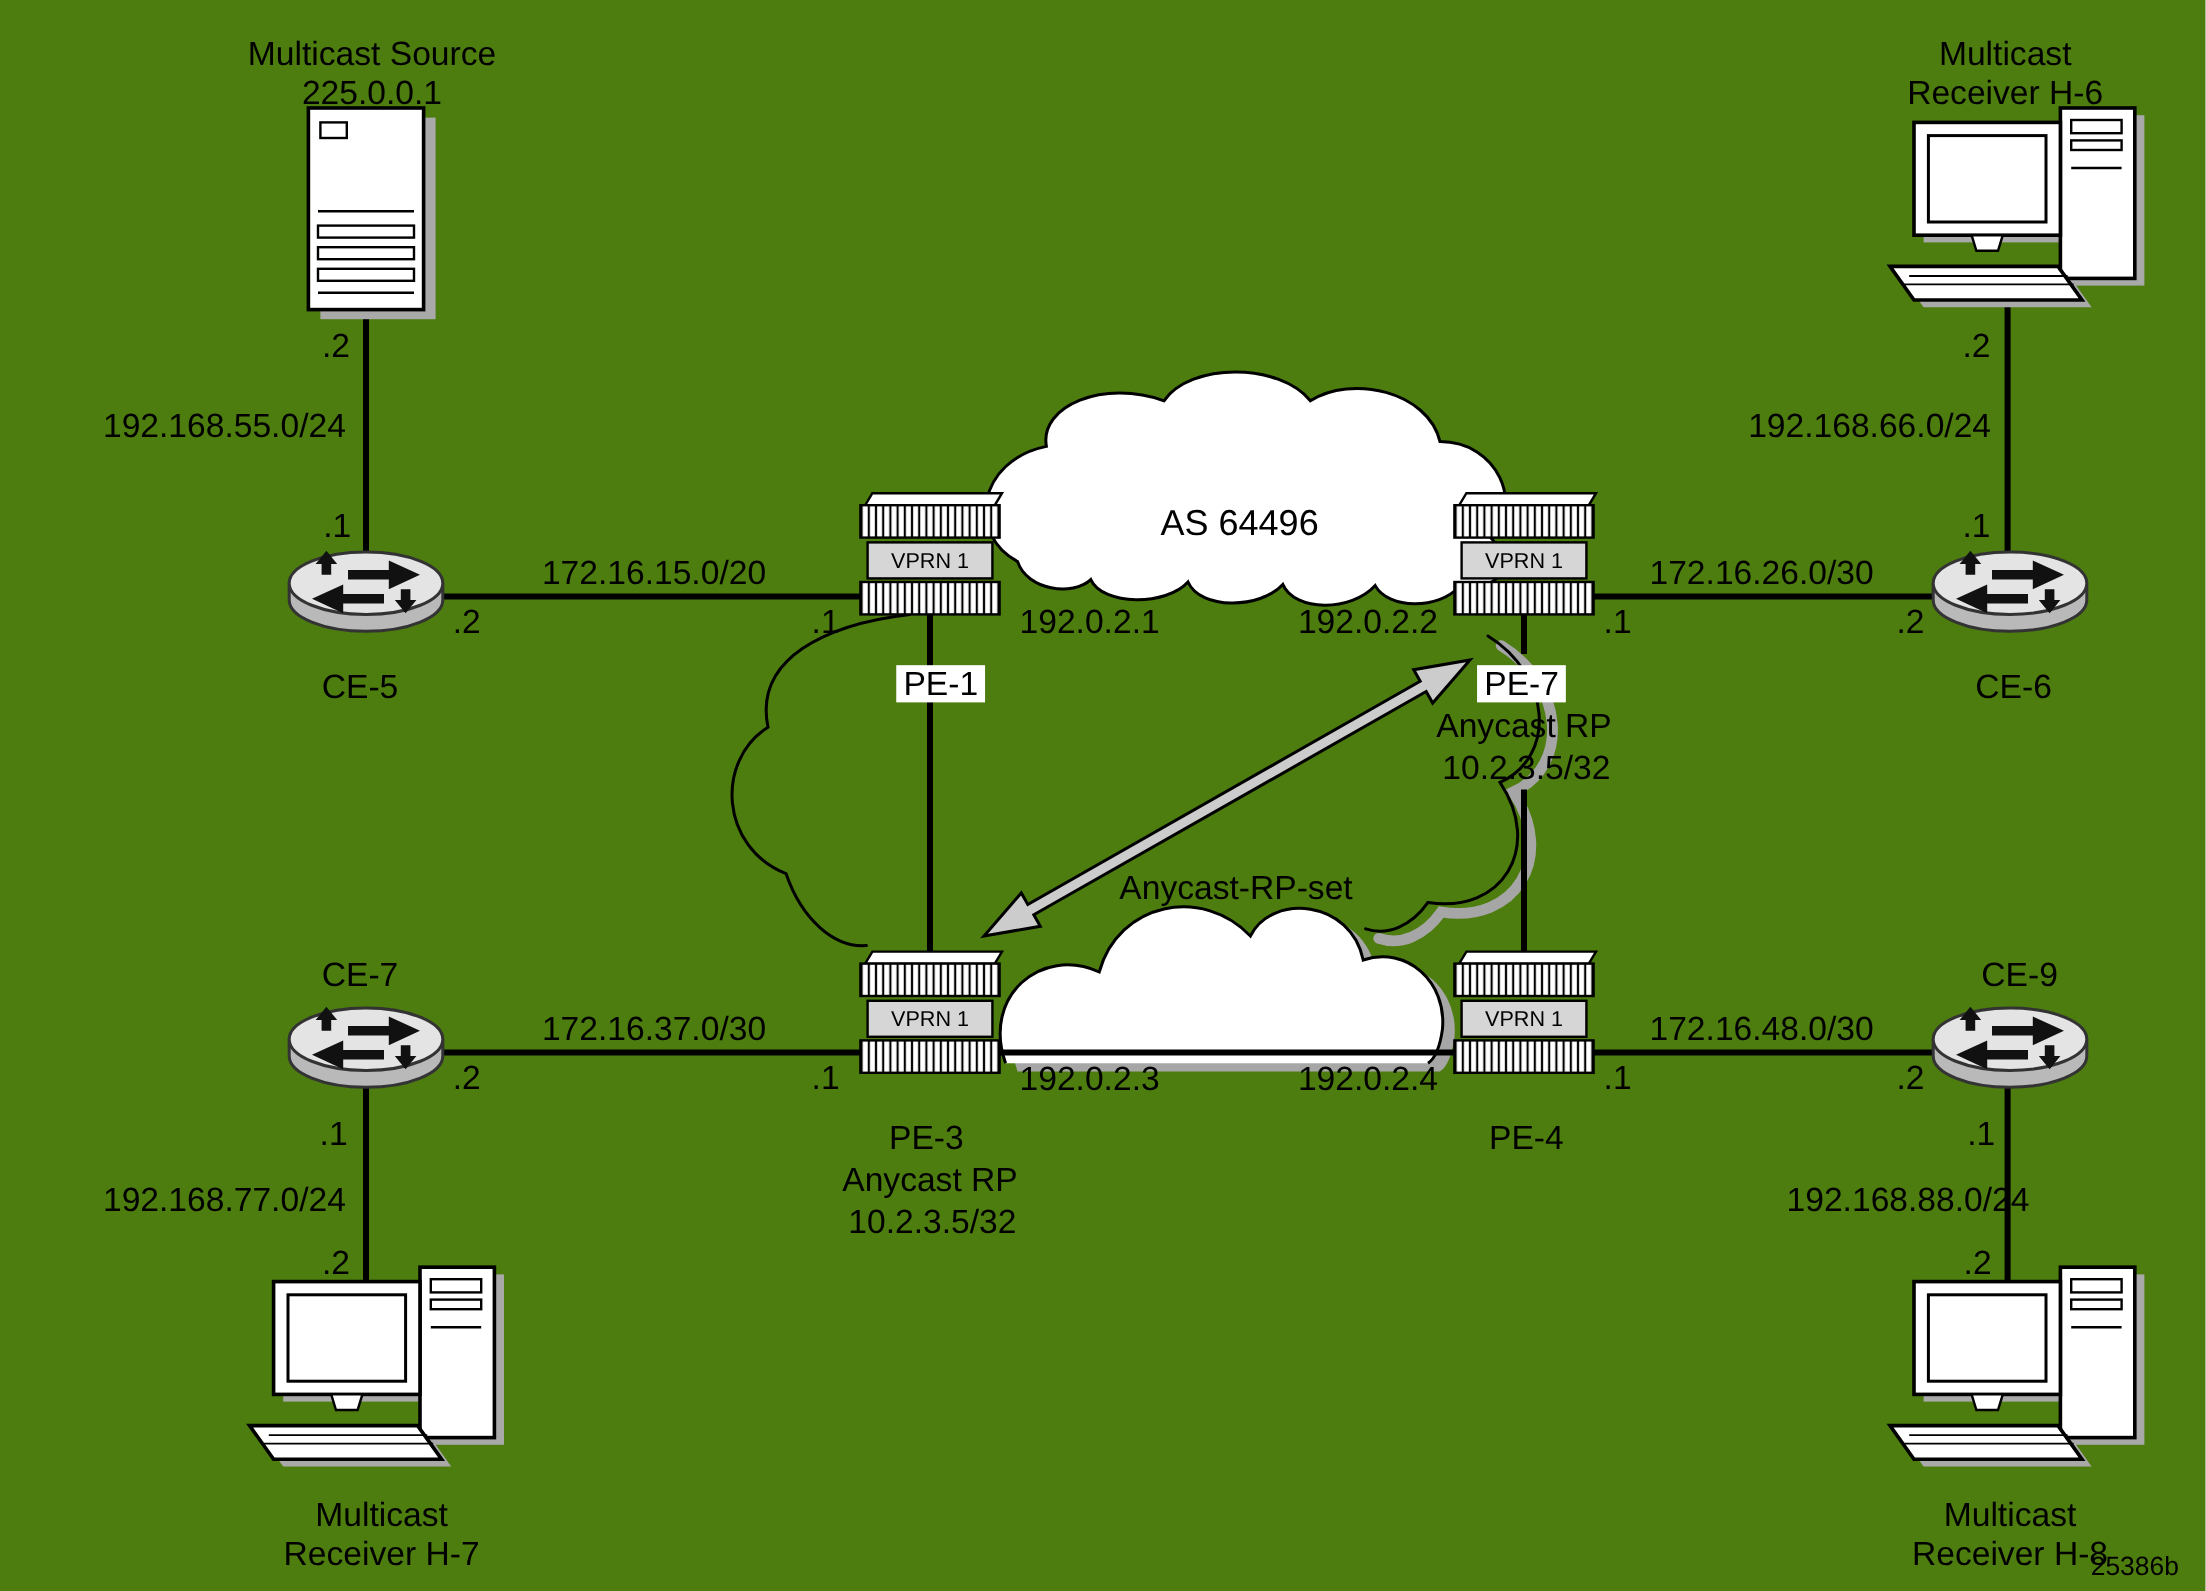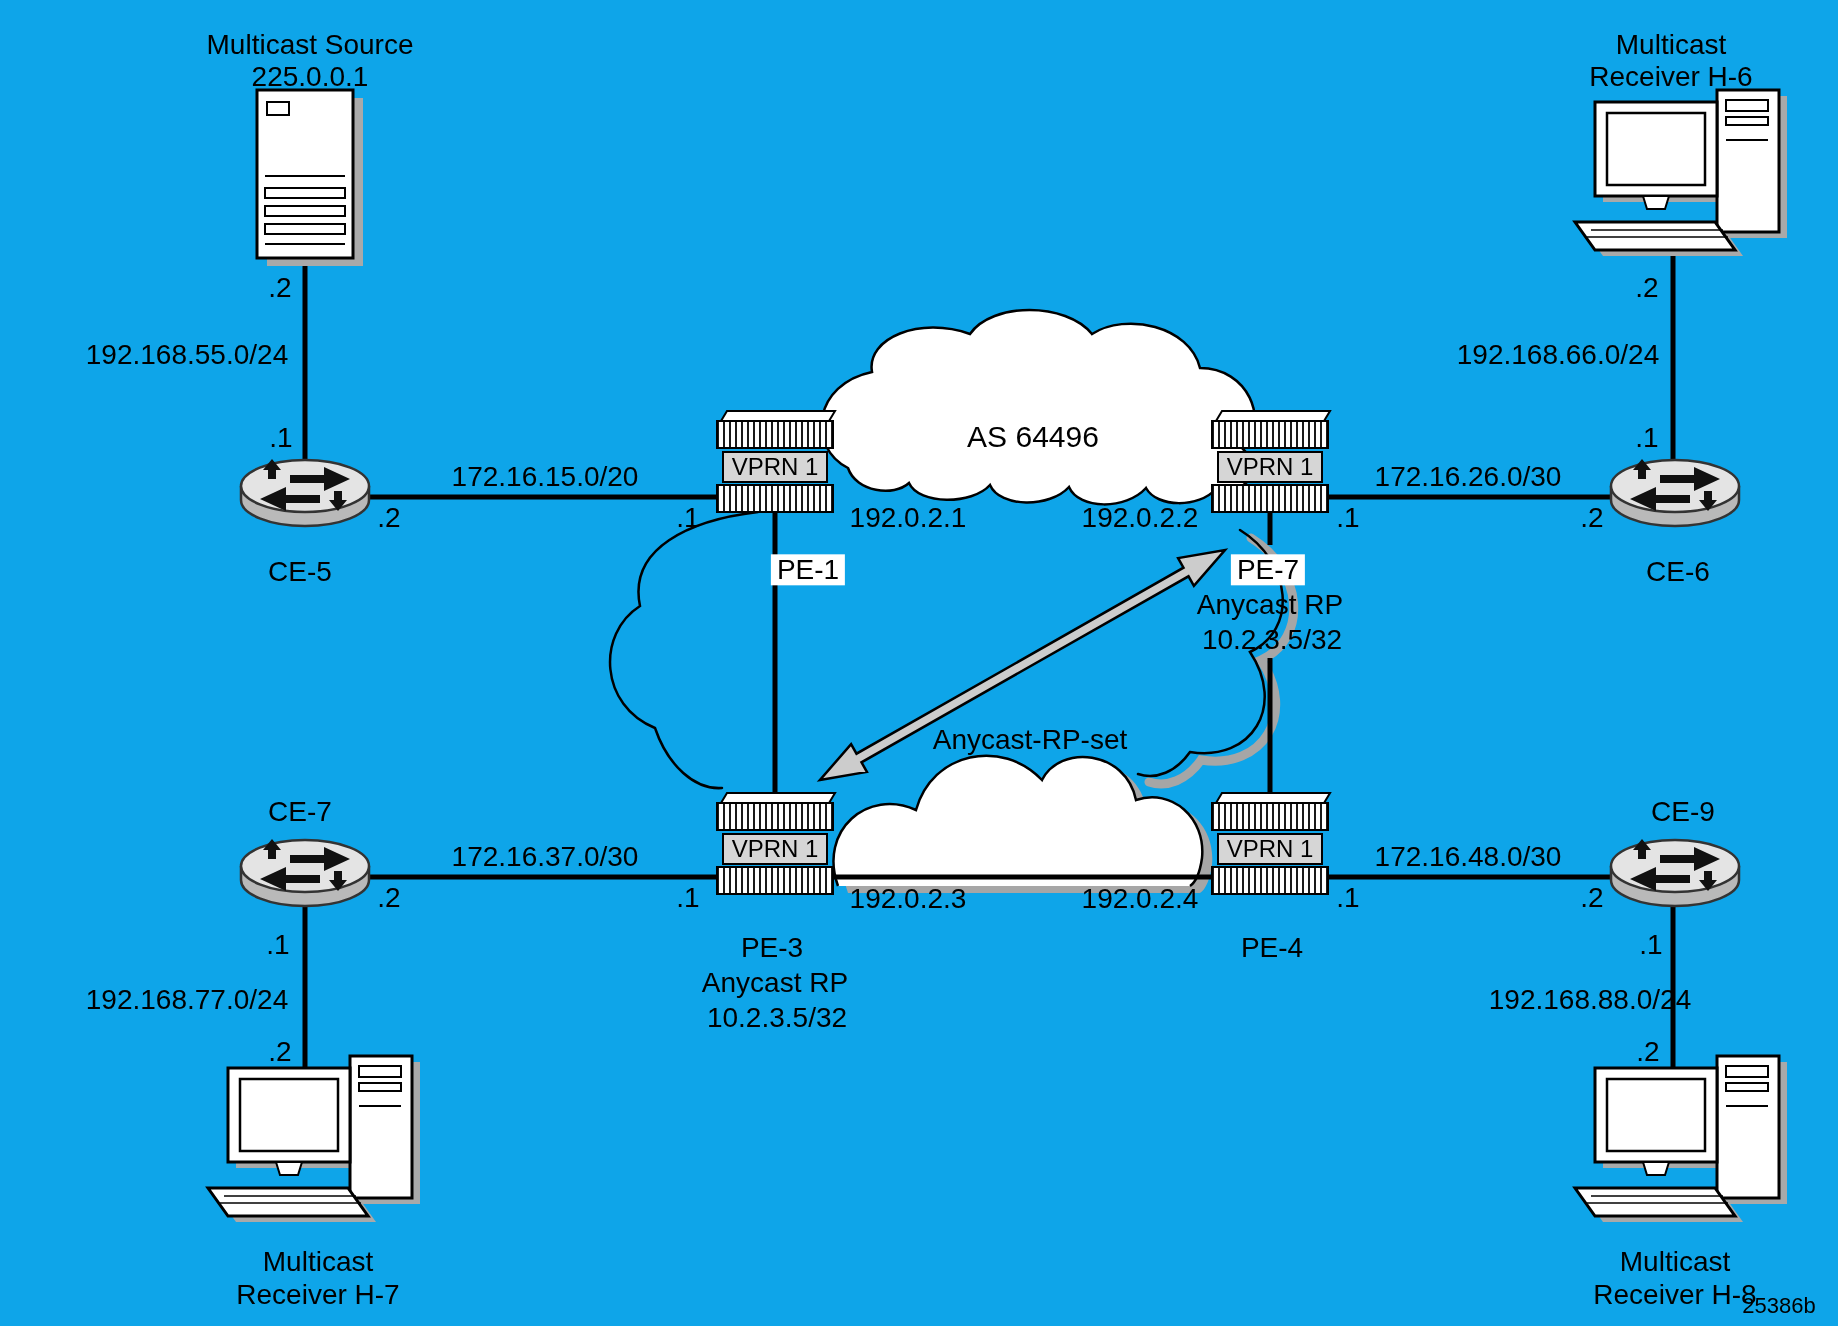--- a/index.html
+++ b/index.html
@@ -1,35 +1,35 @@
 <!DOCTYPE html>
 <html><head>
 <meta charset="utf-8">
 <style>
   * { margin:0; padding:0; box-sizing:border-box; }
   html,body { background:#ffffff; }
   .stage {
     position:relative;
     width:1838px; height:1326px;
-    background:#0ea5e9;
+    background:#4d7c0f;
     font-family:"Liberation Sans","DejaVu Sans",sans-serif;
     color:#000;
     overflow:hidden;
   }
   .canvas { position:absolute; left:0; top:0; }
   .lbl {
     position:absolute;
     transform:translate(-50%,-50%);
     white-space:nowrap;
     font-size:28px;
     line-height:1.12;
     text-align:center;
   }
   .lbl.as   { font-size:30px;margin-left:28px; }
-  .lbl.vprn { font-size:24px; }
+  .lbl.vprn { font-size:18px; }
   .lbl.fig  { font-size:22px; }
   .lbl.bgw  { background:#ffffff; padding:0 6px; }
 </style>
 </head>
 <body>
 
 <div class="stage">
 
   <svg class="canvas" width="1838" height="1326" viewBox="0 0 1838 1326">
     <defs>
@@ -138,21 +138,21 @@
   <div class="lbl" style="left:280px; top:288px">.2</div>
   <div class="lbl" style="left:187px; top:355px">192.168.55.0/24</div>
   <div class="lbl" style="left:281px; top:438px">.1</div>
   <div class="lbl" style="left:300px; top:572px">CE-5</div>
   <div class="lbl" style="left:389px; top:518px">.2</div>
   <div class="lbl" style="left:545px; top:477px">172.16.15.0/20</div>
   <div class="lbl" style="left:688px; top:518px">.1</div>
 
   <div class="lbl vprn" style="left:775px; top:467px">VPRN 1</div>
   <div class="lbl" style="left:908px; top:518px">192.0.2.1</div>
-  <div class="lbl bgw" style="left:808px; top:570px">PE-1</div>
+  <div class="lbl bgw" style="left:784px; top:570px">PE-1</div>
 
   <div class="lbl as" style="left:1005px; top:437px">AS 64496</div>
 
   <div class="lbl" style="left:1140px; top:518px">192.0.2.2</div>
   <div class="lbl vprn" style="left:1270px; top:467px">VPRN 1</div>
   <div class="lbl" style="left:1348px; top:518px">.1</div>
   <div class="lbl bgw" style="left:1268px; top:570px">PE-7</div>
   <div class="lbl" style="left:1270px; top:605px">Anycast RP</div>
   <div class="lbl" style="left:1272px; top:640px">10.2.3.5/32</div>
 

